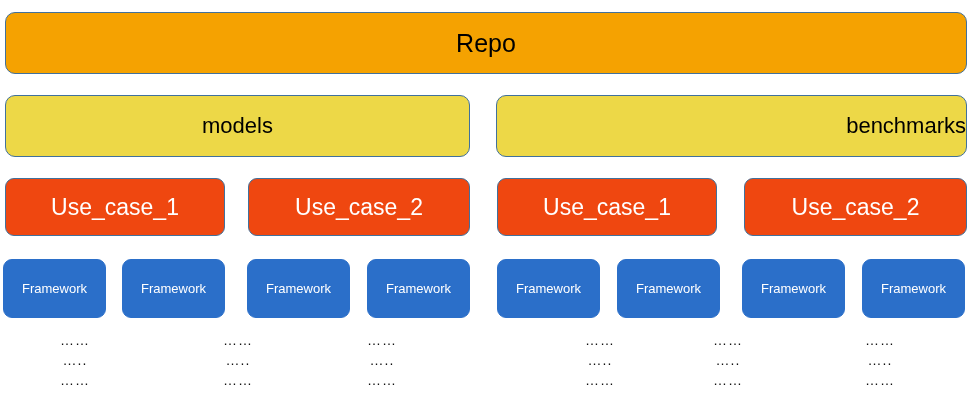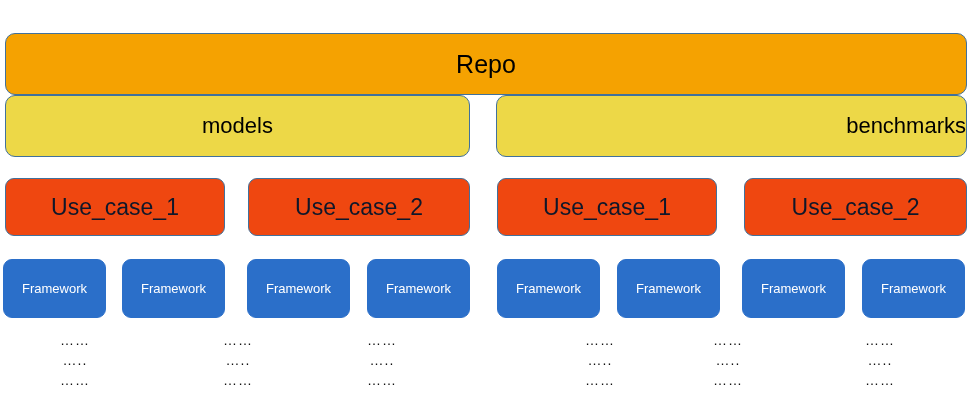--- a/index.html
+++ b/index.html
@@ -44,21 +44,21 @@
   
   .node.folder {
     background: #EDD847;
     color: #000000;
     font-size: 22px;
     border-radius: 10px;
   }
   
   .node.usecase {
     background: #EF4710;
-    color: #0f172a;
+    color: #ffffff;
     font-size: 23px;
     border-radius: 9px;
   }
   
   .node.framework {
     background: #2B6FC9;
     color: #FFFFFF;
     font-size: 13px;
     border-radius: 9px;
     border-color: #2B6FC9;
@@ -81,21 +81,21 @@
   .ellipsis-stack .dots {
     display: block;
     white-space: nowrap;
   }
 </style>
 </head>
 <body>
 
 <div id="diagram">
 
-  <div class="node repo" style="left:5px; top:12px; width:962px; height:62px;margin-top:21px;">
+  <div class="node repo" style="left:5px; top:12px; width:962px; height:62px;">
     <span>Repo</span>
   </div>
 
   <div class="node folder" style="left:5px; top:95px; width:465px; height:62px;align-items:center;">
     <span>models</span>
   </div>
 
   <div class="node folder" style="left:496px; top:95px; width:471px; height:62px;justify-content:flex-end;">
     <span>benchmarks</span>
   </div>

